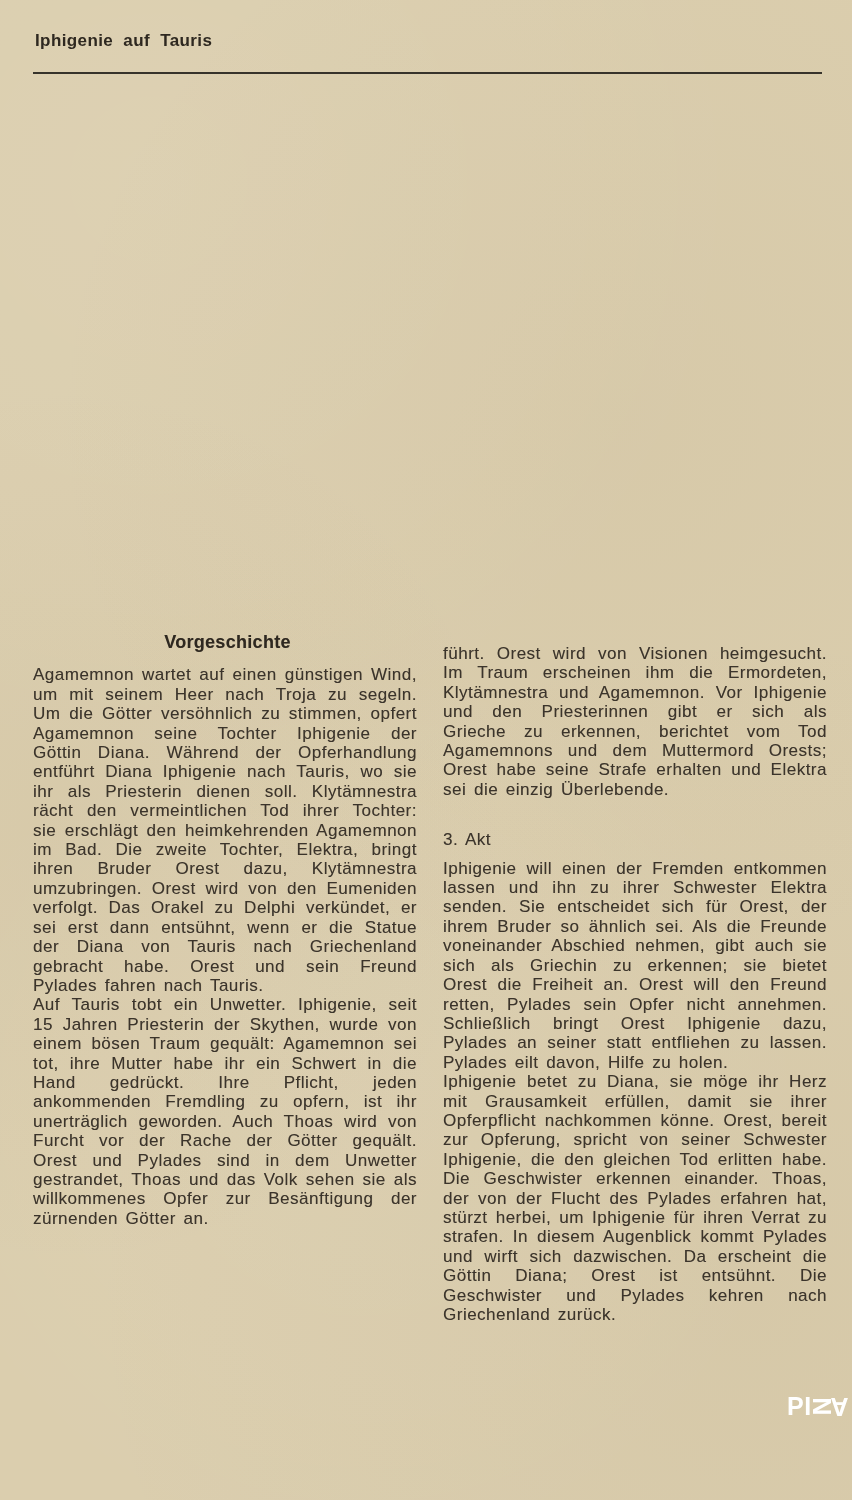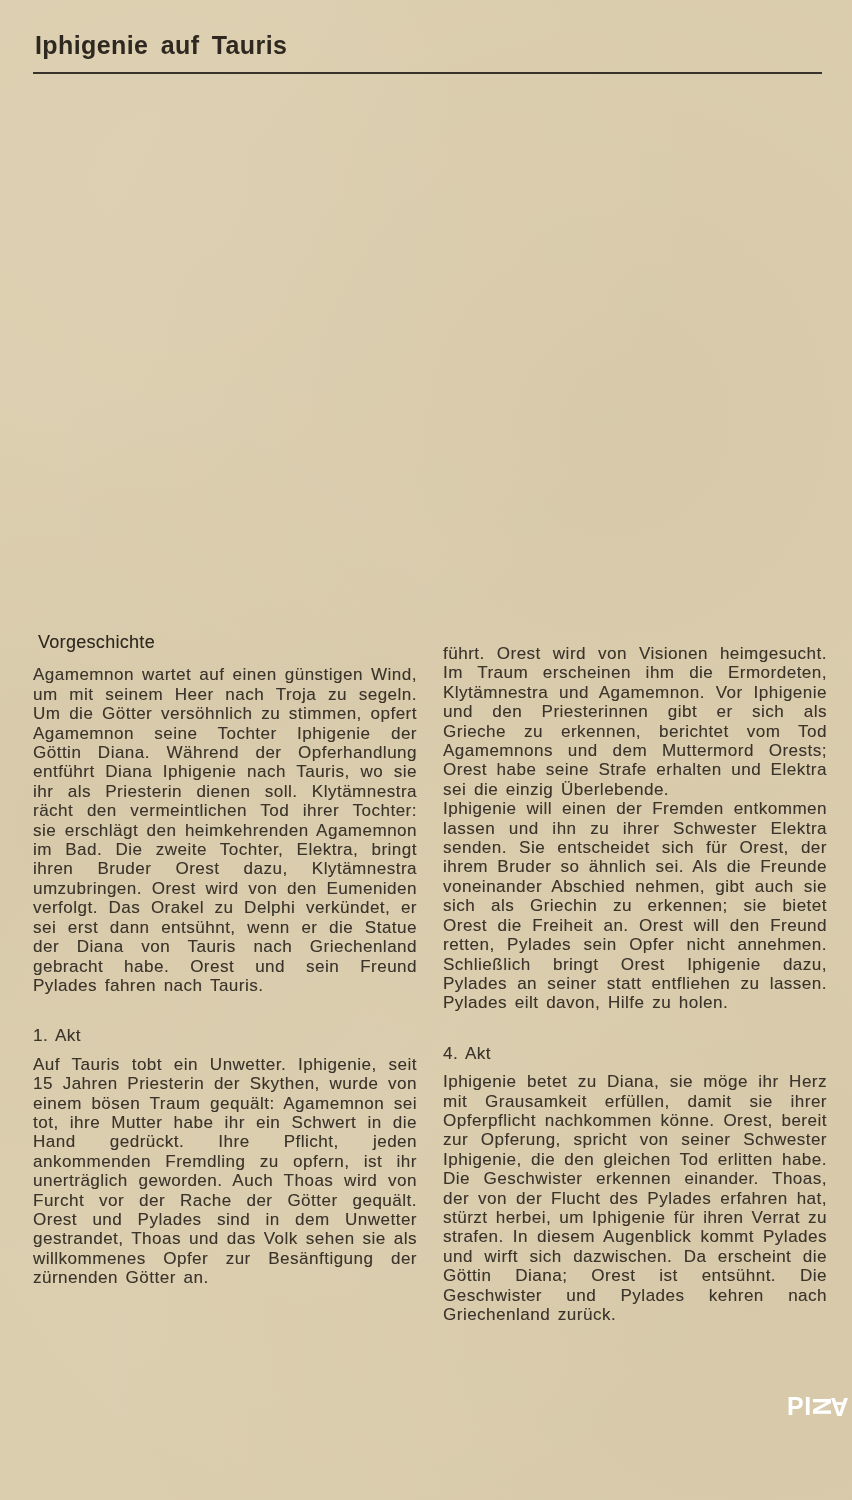--- a/index.html
+++ b/index.html
@@ -20,21 +20,21 @@
       radial-gradient(circle at 88% 86%, rgba(120,95,60,0.05) 0, transparent 45%),
       radial-gradient(circle at 8% 55%, rgba(120,95,60,0.04) 0, transparent 40%);
     font-family: "Liberation Sans", sans-serif;
     color: #39322a;
   }
   .page-title {
     position: absolute;
     left: 35px;
     top: 31px;
     margin: 0;
-    font-size: 25px;
+    font-size: 17px;
     font-weight: bold;
     letter-spacing: 0.4px;
     word-spacing: 5px;
     color: #2e2820;
   }
   .header-rule {
     position: absolute;
     left: 33px;
     top: 72px;
     width: 789px;
@@ -50,24 +50,24 @@
     word-spacing: 2.5px;
     text-align: justify;
     color: #3b342b;
     text-shadow: 0.2px 0.2px 0 rgba(59,52,43,0.35);
   }
   .col-left  { left: 33px;  top: 633px; }
   .col-right { left: 443px; top: 644px; }
   .section-heading {
     margin: 0 0 13px 5px;
     font-size: 18px;
-    font-weight: normal;
+    font-weight: bold;
     letter-spacing: 0.3px;
     word-spacing: 2px;
-    text-align: left;
+    text-align: center;
     color: #2e2820;
   }
   .act-heading {
     margin: 31px 0 9px 0;
     font-size: 17px;
     font-weight: normal;
     text-align: left;
   }
   .para { margin: 0; }
   .watermark {
@@ -95,28 +95,27 @@
 
 <div class="page">
 
   <h1 class="page-title">Iphigenie auf Tauris</h1>
 
   <div class="header-rule"></div>
 
   <div class="col col-left">
     <h2 class="section-heading">Vorgeschichte</h2>
     <p class="para">Agamemnon wartet auf einen günstigen Wind, um mit seinem Heer nach Troja zu segeln. Um die Götter versöhnlich zu stimmen, opfert Agamemnon seine Tochter Iphigenie der Göttin Diana. Während der Opferhandlung entführt Diana Iphigenie nach Tauris, wo sie ihr als Priesterin dienen soll. Klytämnestra rächt den vermeintlichen Tod ihrer Tochter: sie erschlägt den heimkehrenden Agamemnon im Bad. Die zweite Tochter, Elektra, bringt ihren Bruder Orest dazu, Klytämnestra umzubringen. Orest wird von den Eumeniden verfolgt. Das Orakel zu Delphi verkündet, er sei erst dann entsühnt, wenn er die Statue der Diana von Tauris nach Griechenland gebracht habe. Orest und sein Freund Pylades fahren nach Tauris.</p>
-    <h3 class="act-heading">1. Akt</h3>
     <p class="para">Auf Tauris tobt ein Unwetter. Iphigenie, seit 15 Jahren Priesterin der Skythen, wurde von einem bösen Traum gequält: Agamemnon sei tot, ihre Mutter habe ihr ein Schwert in die Hand gedrückt. Ihre Pflicht, jeden ankommenden Fremdling zu opfern, ist ihr unerträglich geworden. Auch Thoas wird von Furcht vor der Rache der Götter gequält. Orest und Pylades sind in dem Unwetter gestrandet, Thoas und das Volk sehen sie als willkommenes Opfer zur Besänftigung der zürnenden Götter an.</p>
   </div>
 
   <div class="col col-right">
     <p class="para">führt. Orest wird von Visionen heimgesucht. Im Traum erscheinen ihm die Ermordeten, Klytämnestra und Agamemnon. Vor Iphigenie und den Priesterinnen gibt er sich als Grieche zu erkennen, berichtet vom Tod Agamemnons und dem Muttermord Orests; Orest habe seine Strafe erhalten und Elektra sei die einzig Überlebende.</p>
+    <h3 class="act-heading">3. Akt</h3>
     <p class="para">Iphigenie will einen der Fremden entkommen lassen und ihn zu ihrer Schwester Elektra senden. Sie entscheidet sich für Orest, der ihrem Bruder so ähnlich sei. Als die Freunde voneinander Abschied nehmen, gibt auch sie sich als Griechin zu erkennen; sie bietet Orest die Freiheit an. Orest will den Freund retten, Pylades sein Opfer nicht annehmen. Schließlich bringt Orest Iphigenie dazu, Pylades an seiner statt entfliehen zu lassen. Pylades eilt davon, Hilfe zu holen.</p>
-    <h3 class="act-heading">4. Akt</h3>
     <p class="para">Iphigenie betet zu Diana, sie möge ihr Herz mit Grausamkeit erfüllen, damit sie ihrer Opferpflicht nachkommen könne. Orest, bereit zur Opferung, spricht von seiner Schwester Iphigenie, die den gleichen Tod erlitten habe. Die Geschwister erkennen einander. Thoas, der von der Flucht des Pylades erfahren hat, stürzt herbei, um Iphigenie für ihren Verrat zu strafen. In diesem Augenblick kommt Pylades und wirft sich dazwischen. Da erscheint die Göttin Diana; Orest ist entsühnt. Die Geschwister und Pylades kehren nach Griechenland zurück.</p>
   </div>
 
   <div class="watermark">
     <span class="wm-letter">PI</span>
     <span class="wm-letter wm-rot90">N</span>
     <span class="wm-letter wm-rot180">A</span>
   </div>
 
 </div>

